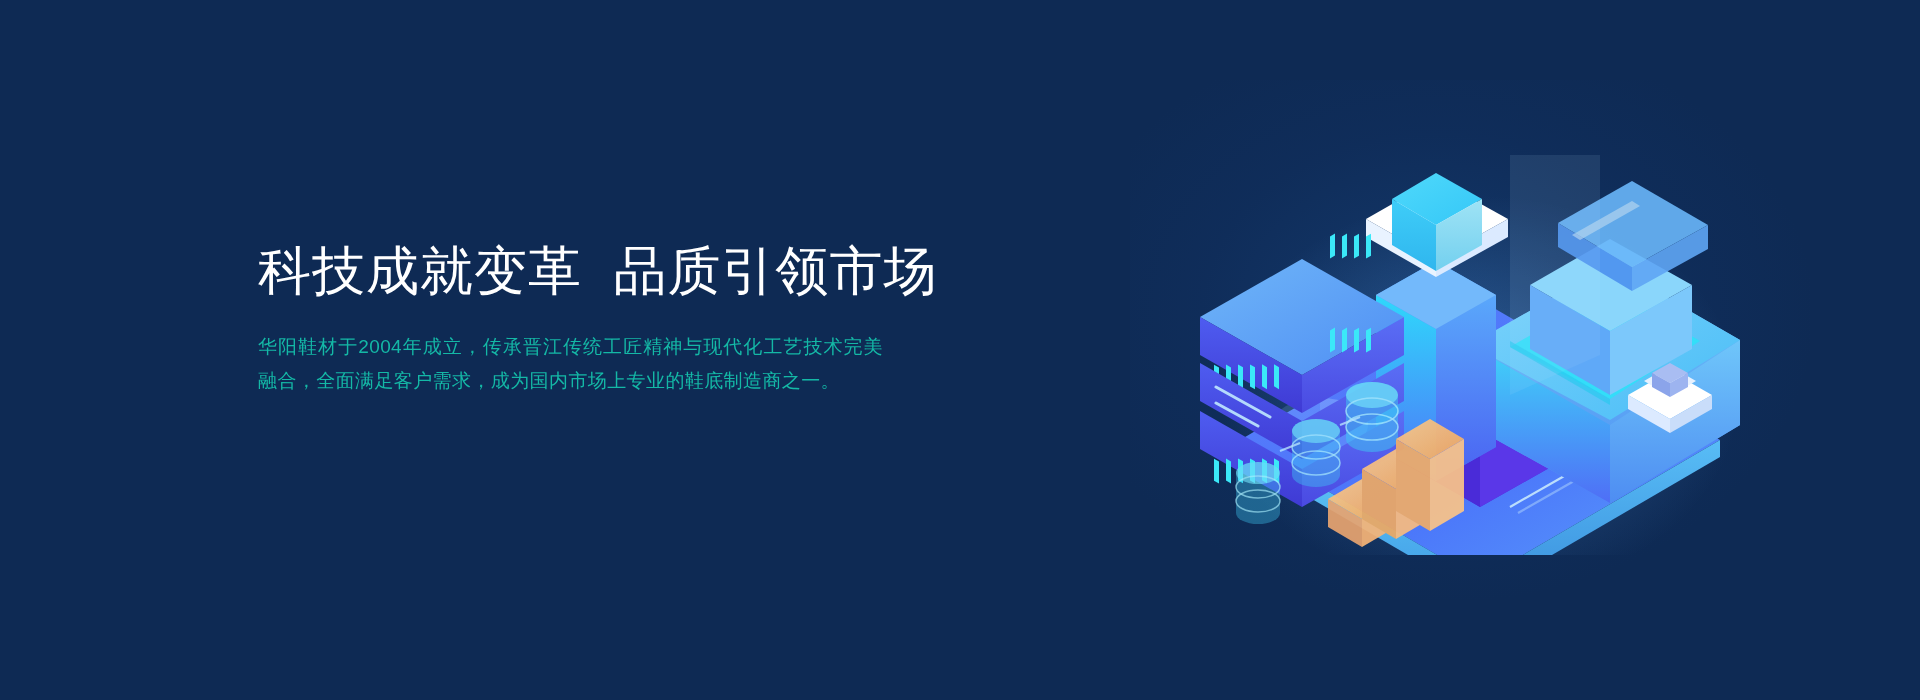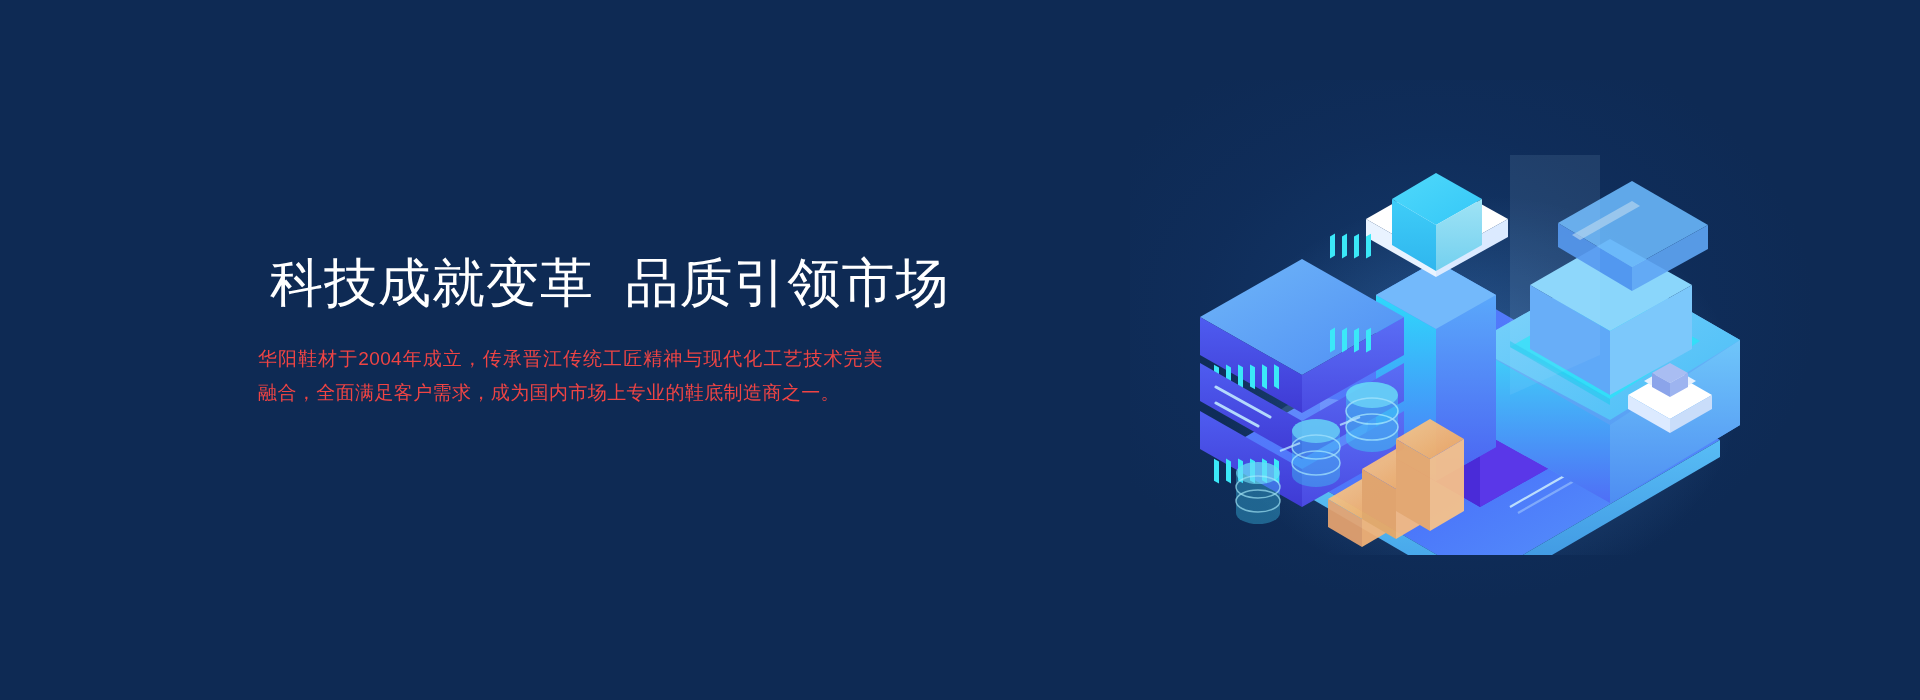--- a/index.html
+++ b/index.html
@@ -41,25 +41,25 @@
     top: 238px;
     width: 760px;
   }
   .headline {
     color: #ffffff;
     font-size: 53px;
     line-height: 66px;
     font-weight: 400;
     letter-spacing: 1px;
     white-space: pre;
-    margin: 12px;
+    margin: 0;
   }
   .subcopy {
     margin: 26px 0 16px 0;
-    color: #ef4444;
+    color: #14b8a6;
     font-size: 19px;
     line-height: 33.5px;
     letter-spacing: 0.4px;
     width: 625px;
     text-align: justify;
     text-justify: inter-character;
   }
 
   
   .art {

